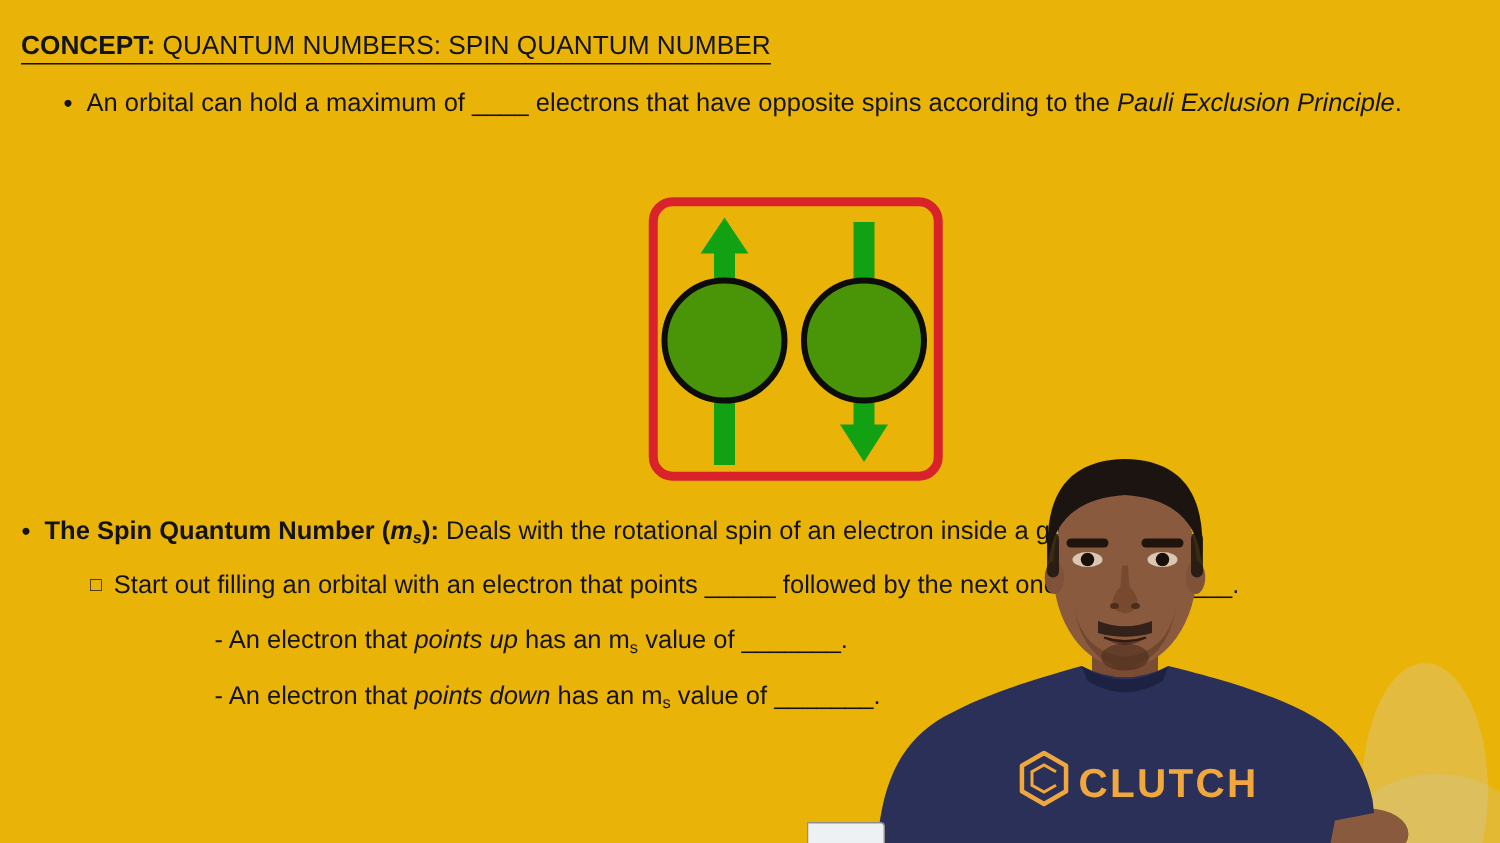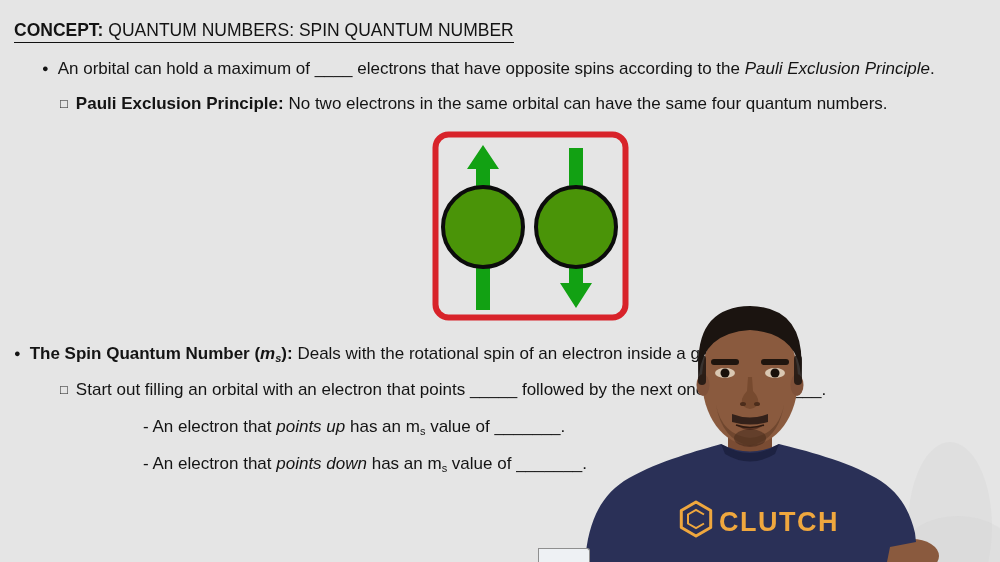--- a/index.html
+++ b/index.html
@@ -1,17 +1,17 @@
 <!DOCTYPE html>
 <html><head>
 <meta charset="utf-8">
 <style>
   html,body{margin:0;padding:0;background:#fff;}
   .stage{
-    position:relative;width:1000px;height:562px;background:#e5e5e5;
+    position:relative;width:1000px;height:562px;background:#eab308;
     font-family:"Liberation Sans",sans-serif;color:#141414;overflow:hidden;
   }
   .ln{position:absolute;font-size:17px;line-height:19px;white-space:nowrap;color:#141414;}
   .title-line{
     position:absolute;left:14px;top:20px;font-size:17.5px;line-height:20px;white-space:nowrap;
     border-bottom:1.8px solid #111;padding-bottom:2px;
   }
   .bd{font-weight:bold;}
   .it{font-style:italic;}
   .bdit{font-weight:bold;font-style:italic;}
@@ -34,21 +34,20 @@
 </style>
 </head>
 <body>
 
 <div class="stage">
 
   <div class="title-line"><span class="bd">CONCEPT:</span><span> QUANTUM NUMBERS: SPIN QUANTUM NUMBER</span></div>
 
   <div class="ln" id="l1"><span class="mk-dot">●</span><span>An orbital can hold a maximum of ____ electrons that have opposite spins according to the </span><span class="it">Pauli Exclusion Principle</span><span>.</span></div>
 
-  <div class="ln" id="l2"><span class="mk-sq">□</span><span class="bd">Pauli Exclusion Principle:</span><span> No two electrons in the same orbital can have the same four quantum numbers.</span></div>
 
   <svg id="diagram" viewBox="0 0 197 190">
     <path d="M51,14 L67,38 L58,38 L58,179 L44,179 L44,38 L35,38 Z" fill="#12a113"></path>
     <path d="M137,17 L151,17 L151,152 L160,152 L144,177 L128,152 L137,152 Z" fill="#12a113"></path>
     <circle cx="51" cy="96" r="40" stroke="#0c0c0c" stroke-width="4" fill="#4a9408"></circle>
     <circle cx="144" cy="96" r="40" stroke="#0c0c0c" stroke-width="4" fill="#4a9408"></circle>
     <rect x="3.5" y="3.5" width="190" height="183" rx="13" fill="none" stroke-width="6" stroke="#d8232a"></rect>
   </svg>
 
   <div class="ln" id="l3"><span class="mk-dot">●</span><span class="bd">The Spin Quantum Number (</span><span class="bdit">m</span><sub class="ms bdit">s</sub><span class="bd">):</span><span> Deals with the rotational spin of an electron inside a given orbital.</span></div>

